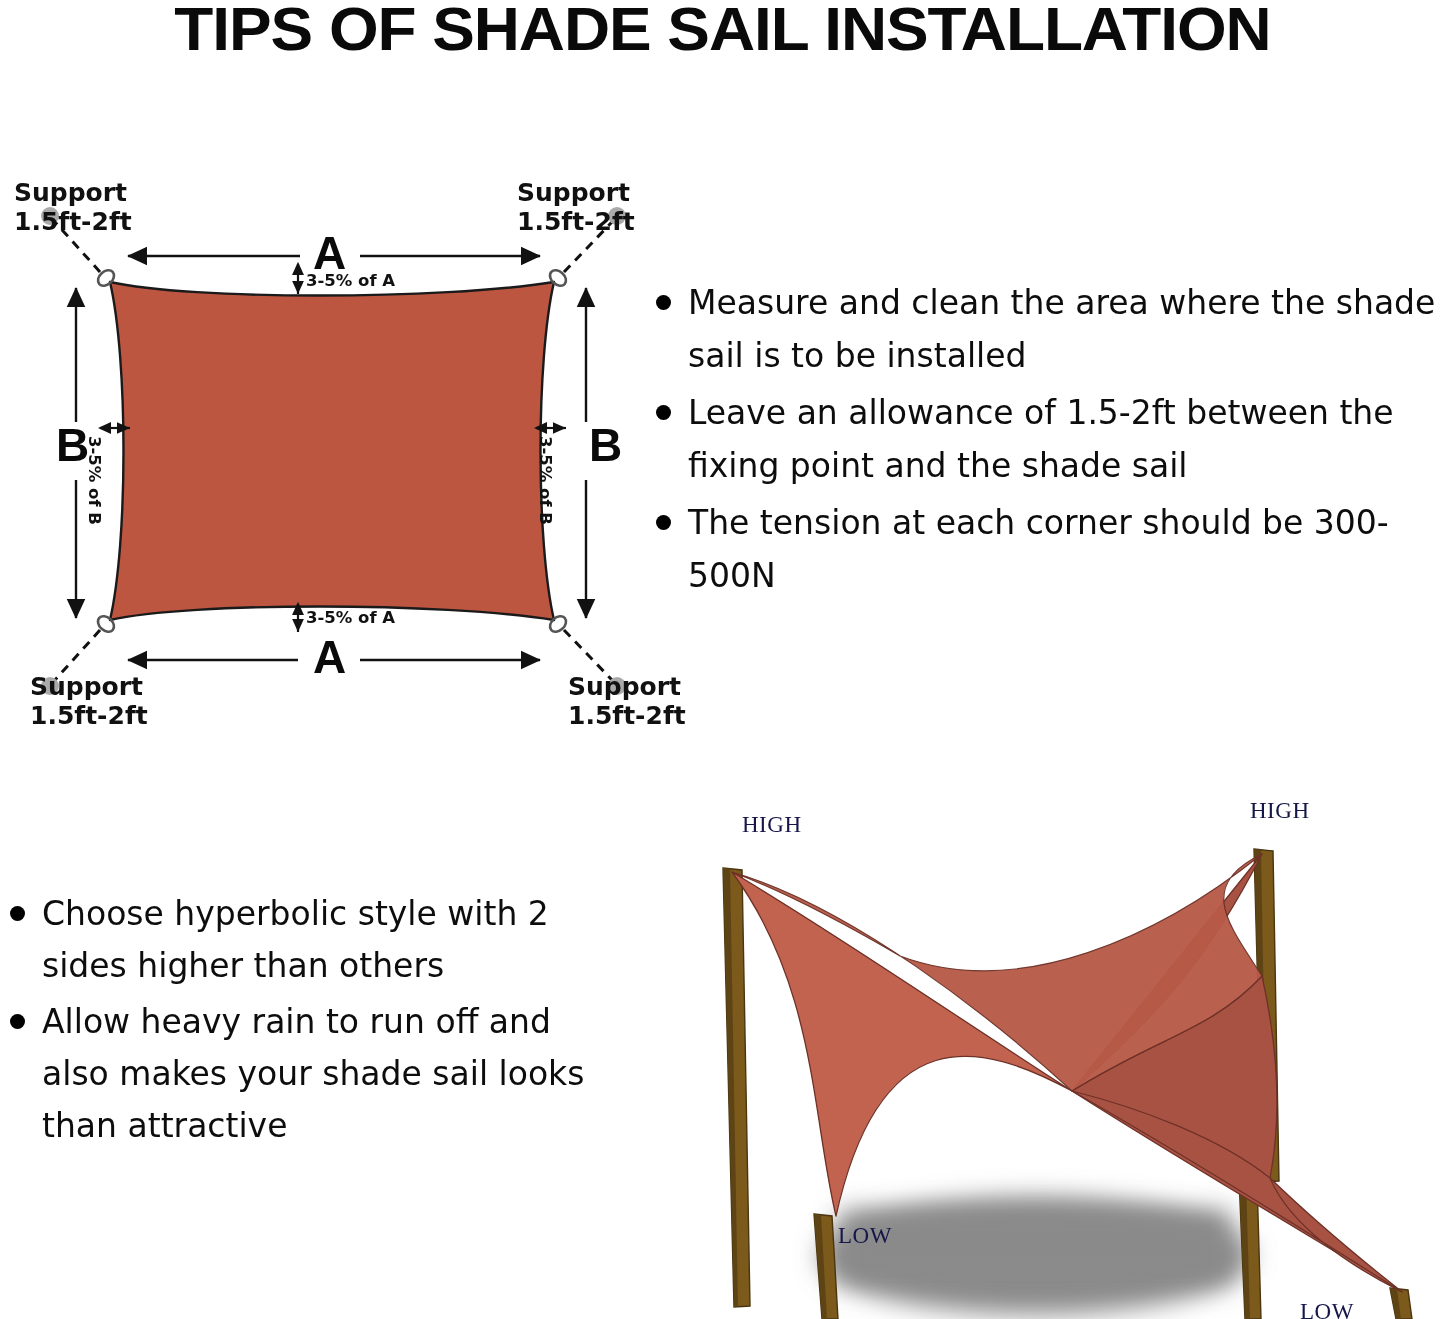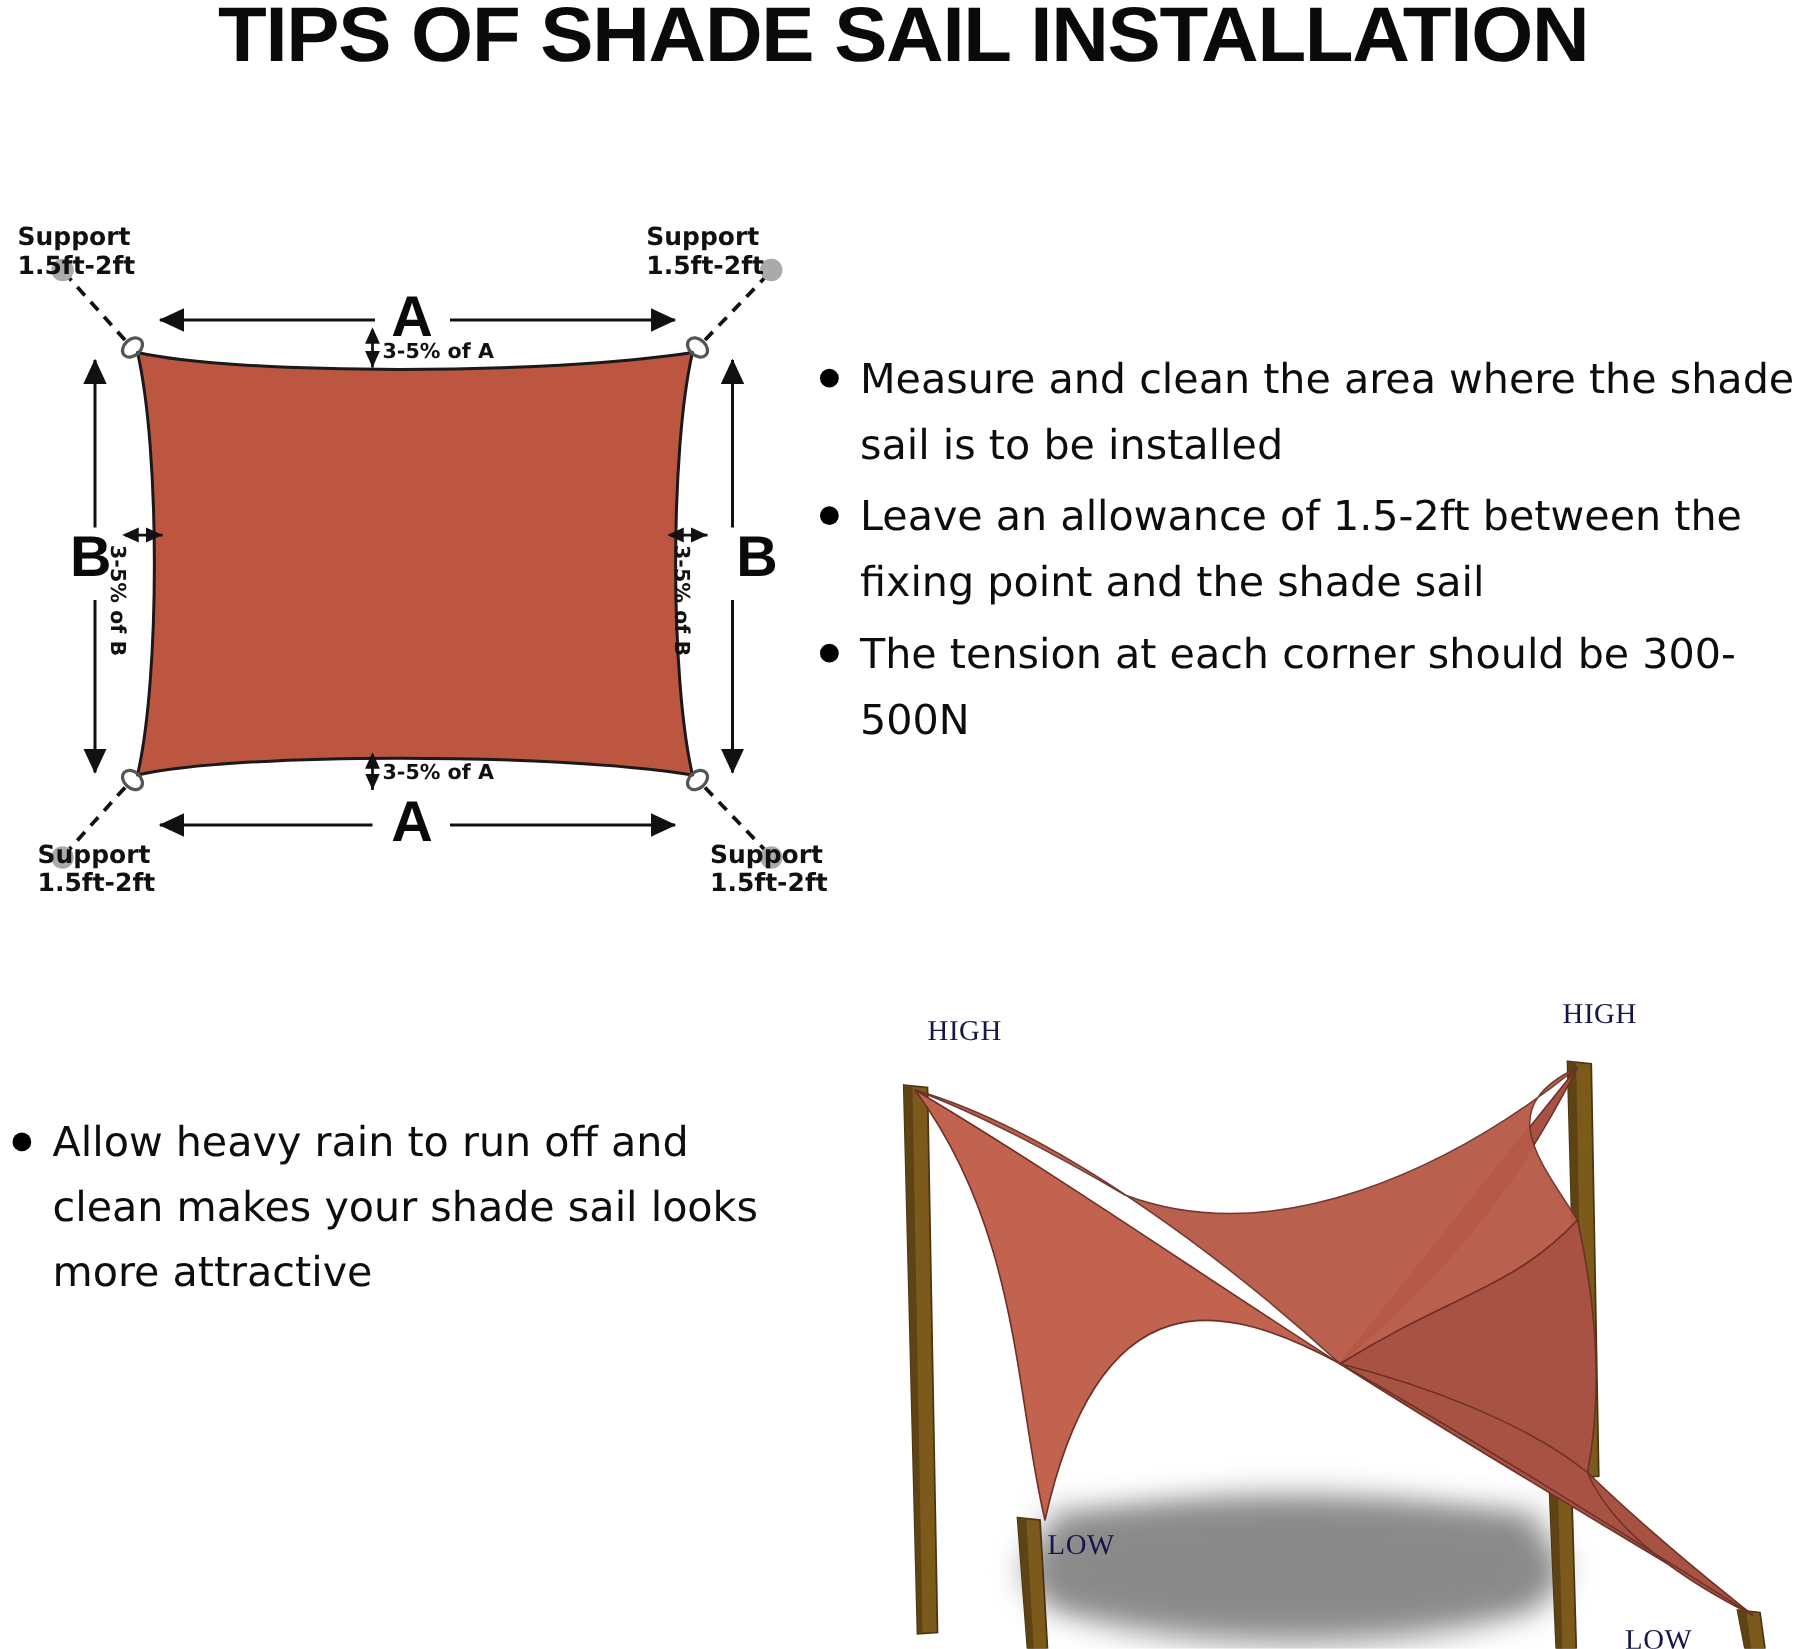--- a/index.html
+++ b/index.html
@@ -41,21 +41,21 @@
     top: 160;
     width: 650px;
     height: 580px;
   }
   #rect-diagram svg { display: block; }
 
   .supp-label {
     position: absolute;
     font-family: "DejaVu Sans", sans-serif;
     font-weight: 600;
-    font-size: 20px;
+    font-size: 25px;
     color: #111;
     line-height: 1.16;
     white-space: nowrap;
   }
 
   .dim-letter {
     position: absolute;
     font-family: "Liberation Sans", sans-serif;
     font-weight: 700;
     font-size: 46px;
@@ -270,21 +270,22 @@
 
 </div>
 
 <ul class="bullet-list" id="tips-right">
   <li class="bullet-item">Measure and clean the area where the shade sail is to be installed</li>
   <li class="bullet-item">Leave an allowance of 1.5-2ft between the fixing point and the shade sail</li>
   <li class="bullet-item">The tension at each corner should be 300-500N</li>
 </ul>
 
 <ul class="bullet-list" id="tips-left">
-  <li class="bullet-item">Allow heavy rain to run off and clean makes your shade sail looks more attractive</li>
+  <li class="bullet-item">Choose hyperbolic style with 2 sides higher than others</li>
+  <li class="bullet-item">Allow heavy rain to run off and also makes your shade sail looks than attractive</li>
 </ul>
 
 <div id="hyper-diagram">
 
   <svg width="755" height="533" viewBox="0 0 755 533">
 
     <defs>
       <filter id="soft-shadow" x="-30%" y="-60%" width="160%" height="240%">
         <feGaussianBlur stdDeviation="13"></feGaussianBlur>
       </filter>

